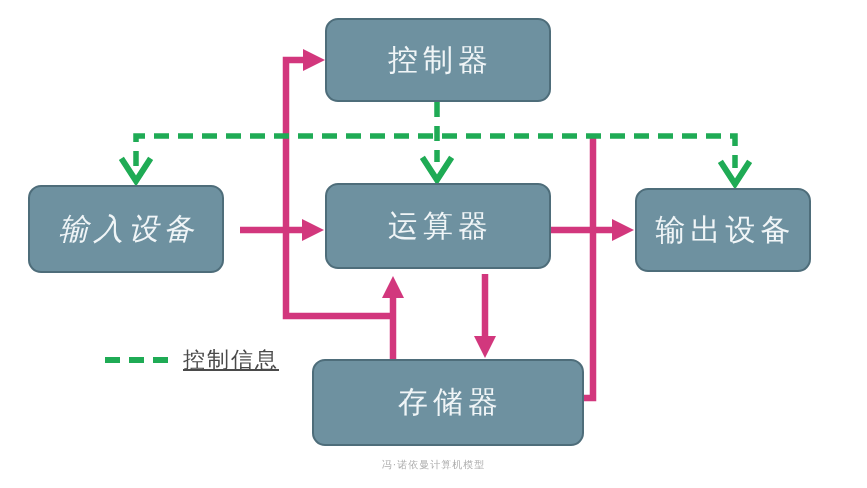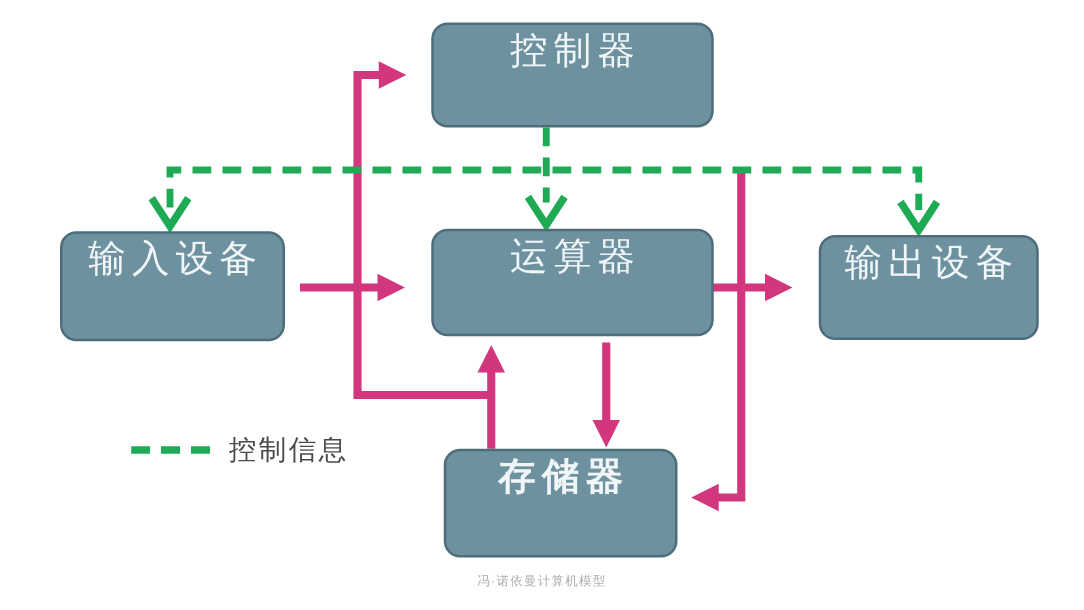--- a/index.html
+++ b/index.html
@@ -25,42 +25,41 @@
   .pink-line{stroke:var(--data-line);stroke-width:6.5;fill:none;}
   .pink-arrow{fill:var(--data-line);stroke:none;}
   .green-line{stroke:var(--control-line);stroke-width:5.5;fill:none;stroke-dasharray:15 9;}
   .green-arrow{stroke:var(--control-line);stroke-width:6;fill:none;stroke-linecap:square;}
   .node{
     position:absolute;
     background:var(--node-fill);
     border:2px solid var(--node-border);
     border-radius:13px;
     box-sizing:border-box;
-    display:flex;justify-content:center;
+    display:flex;align-items:center;justify-content:center;
     color:var(--node-text);
     font-size:30px;
     letter-spacing:5px;
     text-indent:5px;
-    margin-left:20px;
   }
   .node-controller{left:325px;top:18px;width:226px;height:84px;}
-  .node-input{left:28px;top:185px;width:180px;height:88px;}
+  .node-input{left:28px;top:185px;width:196px;height:88px;font-style:italic;}
   .node-alu{left:325px;top:183px;width:226px;height:86px;}
   .node-output{left:635px;top:188px;width:176px;height:84px;}
-  .node-memory{left:335px;top:359px;width:187px;height:87px;font-weight:bold;}
+  .node-memory{left:312px;top:359px;width:272px;height:87px;}
   .legend{position:absolute;left:105px;top:344px;width:200px;}
   .legend-row{display:flex;align-items:center;height:32px;margin-bottom:6px;}
   .legend-swatch{width:64px;height:6px;border-radius:3px;margin-right:14px;flex:none;}
   .swatch-control{
     background:repeating-linear-gradient(90deg,
       var(--control-line) 0 15px, transparent 15px 24px);
     border-radius:0;
   }
   .swatch-data{background:var(--data-line);width:58px;}
-  .legend-label{font-size:22px;color:var(--legend-text);letter-spacing:2px;white-space:nowrap;}
+  .legend-label{font-size:22px;color:var(--legend-text);letter-spacing:2px;white-space:nowrap;text-decoration:underline;}
   .caption{
     position:absolute;left:0;top:458px;width:867px;
     text-align:center;font-size:10px;letter-spacing:1px;
     color:var(--caption-text);
   }
 </style>
 </head>
 <body>
 
 <div class="canvas">

